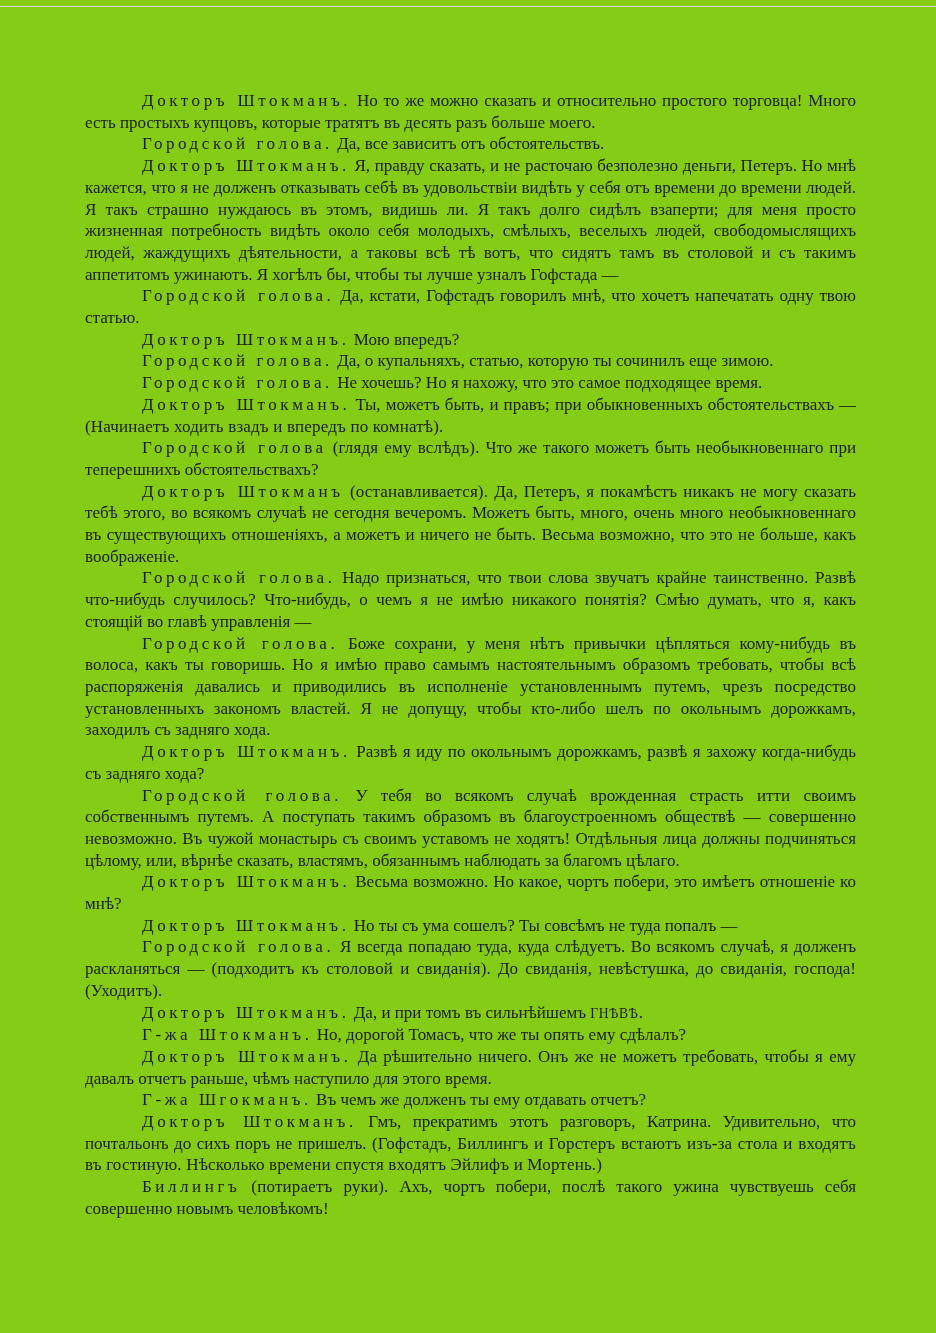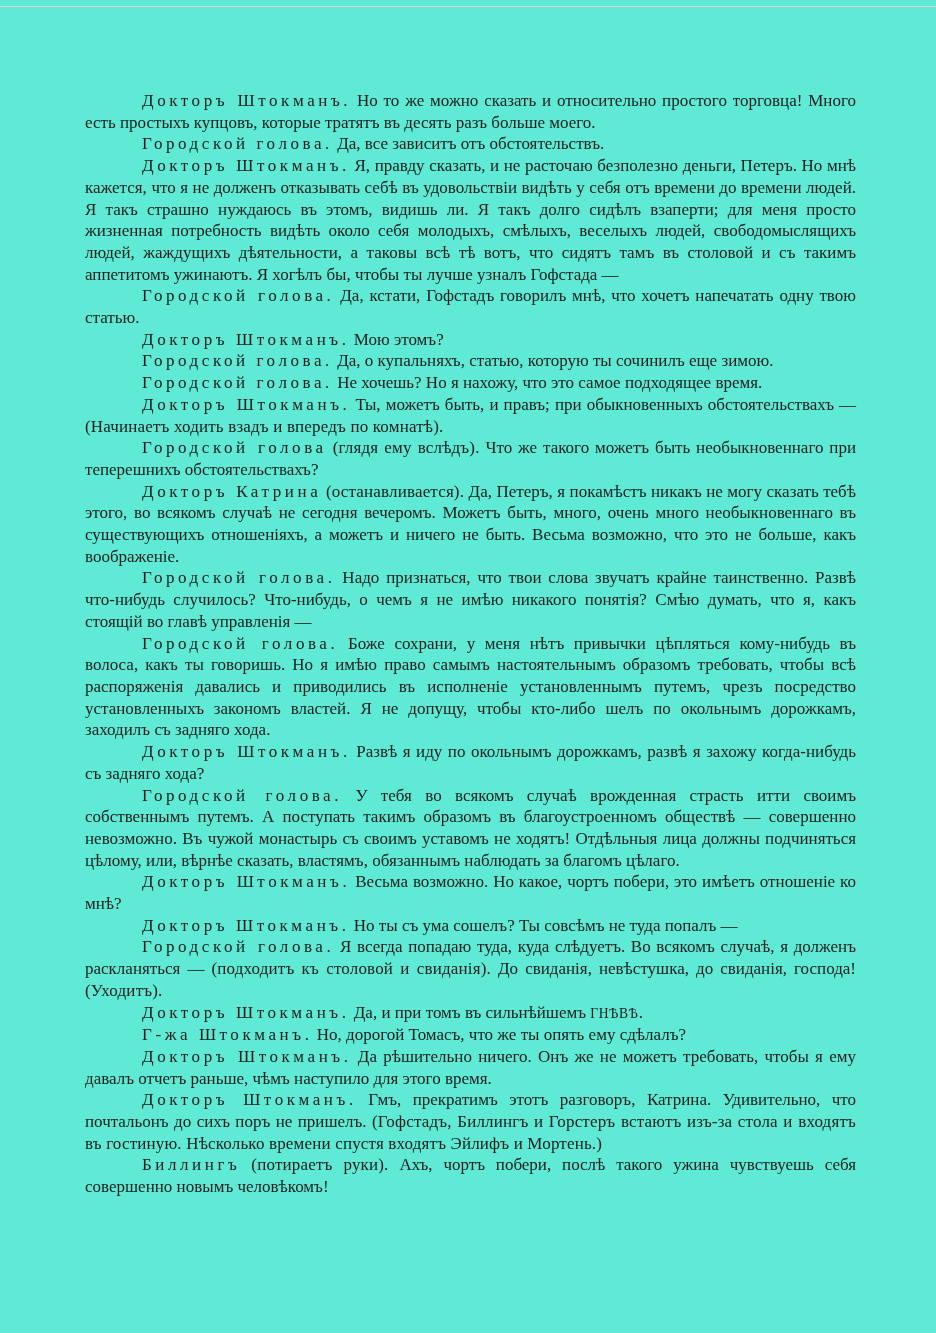--- a/index.html
+++ b/index.html
@@ -5,21 +5,21 @@
   html, body {
     margin: 0;
     padding: 0;
     background: #e9e9e9;
   }
   .page {
     position: relative;
     width: 936px;
     height: 1333px;
     margin: 0 auto;
-    background: #5eead4;
+    background: #84cc16;
     box-sizing: border-box;
     padding: 90px 80px 40px 85px;
     font-family: "Liberation Serif", "DejaVu Serif", serif;
     font-size: 17px;
     line-height: 21.7px;
     color: #1c1c1c;
     overflow: hidden;
   }
   .page::before {
     
@@ -49,32 +49,33 @@
 </style>
 </head>
 <body>
 
 <div class="page">
   <div class="play-text">
       <p><span class="speaker">Докторъ Штокманъ.</span><span class="plain"> Но то же можно сказать и относительно простого торговца! Много есть простыхъ купцовъ, которые тратятъ въ десять разъ больше моего.</span></p>
       <p><span class="speaker">Городской голова.</span><span class="plain"> Да, все зависитъ отъ обстоятельствъ.</span></p>
       <p><span class="speaker">Докторъ Штокманъ.</span><span class="plain"> Я, правду сказать, и не расточаю безполезно деньги, Петеръ. Но мнѣ кажется, что я не долженъ отказывать себѣ въ удовольствіи видѣть у себя отъ времени до времени людей. Я такъ страшно нуждаюсь въ этомъ, видишь ли. Я такъ долго сидѣлъ взаперти; для меня просто жизненная потребность видѣть около себя молодыхъ, смѣлыхъ, веселыхъ людей, свободомыслящихъ людей, жаждущихъ дѣятельности, а таковы всѣ тѣ вотъ, что сидятъ тамъ въ столовой и съ такимъ аппетитомъ ужинаютъ. Я хогѣлъ бы, чтобы ты лучше узналъ Гофстада —</span></p>
       <p><span class="speaker">Городской голова.</span><span class="plain"> Да, кстати, Гофстадъ говорилъ мнѣ, что хочетъ напечатать одну твою статью.</span></p>
-      <p><span class="speaker">Докторъ Штокманъ.</span><span class="plain"> Мою этомъ?</span></p>
+      <p><span class="speaker">Докторъ Штокманъ.</span><span class="plain"> Мою впередъ?</span></p>
       <p><span class="speaker">Городской голова.</span><span class="plain"> Да, о купальняхъ, статью, которую ты сочинилъ еще зимою.</span></p>
       <p><span class="speaker">Городской голова.</span><span class="plain"> Не хочешь? Но я нахожу, что это самое подходящее время.</span></p>
       <p><span class="speaker">Докторъ Штокманъ.</span><span class="plain"> Ты, можетъ быть, и правъ; при обыкновенныхъ обстоятельствахъ — </span><span class="italic">(Начинаетъ ходить взадъ и впередъ по комнатѣ).</span></p>
       <p><span class="speaker">Городской голова</span><span class="italic"> (глядя ему вслѣдъ).</span><span class="plain"> Что же такого можетъ быть необыкновеннаго при теперешнихъ обстоятельствахъ?</span></p>
-      <p><span class="speaker">Докторъ Катрина</span><span class="italic"> (останавливается).</span><span class="plain"> Да, Петеръ, я покамѣстъ никакъ не могу сказать тебѣ этого, во всякомъ случаѣ не сегодня вечеромъ. Можетъ быть, много, очень много необыкновеннаго въ существующихъ отношеніяхъ, а можетъ и ничего не быть. Весьма возможно, что это не больше, какъ воображеніе.</span></p>
+      <p><span class="speaker">Докторъ Штокманъ</span><span class="italic"> (останавливается).</span><span class="plain"> Да, Петеръ, я покамѣстъ никакъ не могу сказать тебѣ этого, во всякомъ случаѣ не сегодня вечеромъ. Можетъ быть, много, очень много необыкновеннаго въ существующихъ отношеніяхъ, а можетъ и ничего не быть. Весьма возможно, что это не больше, какъ воображеніе.</span></p>
       <p><span class="speaker">Городской голова.</span><span class="plain"> Надо признаться, что твои слова звучатъ крайне таинственно. Развѣ что-нибудь случилось? Что-нибудь, о чемъ я не имѣю никакого понятія? Смѣю думать, что я, какъ стоящій во главѣ управленія —</span></p>
       <p><span class="speaker">Городской голова.</span><span class="plain"> Боже сохрани, у меня нѣтъ привычки цѣпляться кому-нибудь въ волоса, какъ ты говоришь. Но я имѣю право самымъ настоятельнымъ образомъ требовать, чтобы всѣ распоряженія давались и приводились въ исполненіе установленнымъ путемъ, чрезъ посредство установленныхъ закономъ властей. Я не допущу, чтобы кто-либо шелъ по окольнымъ дорожкамъ, заходилъ съ задняго хода.</span></p>
       <p><span class="speaker">Докторъ Штокманъ.</span><span class="plain"> Развѣ я иду по окольнымъ дорожкамъ, развѣ я захожу когда-нибудь съ задняго хода?</span></p>
       <p><span class="speaker">Городской голова.</span><span class="plain"> У тебя во всякомъ случаѣ врожденная страсть итти своимъ собственнымъ путемъ. А поступать такимъ образомъ въ благоустроенномъ обществѣ — совершенно невозможно. Въ чужой монастырь съ своимъ уставомъ не ходятъ! Отдѣльныя лица должны подчиняться цѣлому, или, вѣрнѣе сказать, властямъ, обязаннымъ наблюдать за благомъ цѣлаго.</span></p>
       <p><span class="speaker">Докторъ Штокманъ.</span><span class="plain"> Весьма возможно. Но какое, чортъ побери, это имѣетъ отношеніе ко мнѣ?</span></p>
       <p><span class="speaker">Докторъ Штокманъ.</span><span class="plain"> Но ты съ ума сошелъ? Ты совсѣмъ не туда попалъ —</span></p>
       <p><span class="speaker">Городской голова.</span><span class="plain"> Я всегда попадаю туда, куда слѣдуетъ. Во всякомъ случаѣ, я долженъ раскланяться — </span><span class="italic">(подходитъ къ столовой и свиданія).</span><span class="plain"> До свиданія, невѣстушка, до свиданія, господа! </span><span class="italic">(Уходитъ).</span></p>
       <p><span class="speaker">Докторъ Штокманъ.</span><span class="plain"> Да, и при томъ въ сильнѣйшемъ </span><span class="smallcaps">гнѣвѣ</span><span class="plain">.</span></p>
       <p><span class="speaker">Г-жа Штокманъ.</span><span class="plain"> Но, дорогой Томасъ, что же ты опять ему сдѣлалъ?</span></p>
       <p><span class="speaker">Докторъ Штокманъ.</span><span class="plain"> Да рѣшительно ничего. Онъ же не можетъ требовать, чтобы я ему давалъ отчетъ раньше, чѣмъ наступило для этого время.</span></p>
+      <p><span class="speaker">Г-жа Шгокманъ.</span><span class="plain"> Въ чемъ же долженъ ты ему отдавать отчетъ?</span></p>
       <p><span class="speaker">Докторъ Штокманъ.</span><span class="plain"> Гмъ, прекратимъ этотъ разговоръ, Катрина. Удивительно, что почтальонъ до сихъ поръ не пришелъ. </span><span class="italic">(Гофстадъ, Биллингъ и Горстеръ встаютъ изъ-за стола и входятъ въ гостиную. Нѣсколько времени спустя входятъ Эйлифъ и Мортень.)</span></p>
       <p><span class="speaker">Биллингъ</span><span class="italic"> (потираетъ руки).</span><span class="plain"> Ахъ, чортъ побери, послѣ такого ужина чувствуешь себя совершенно новымъ человѣкомъ!</span></p>
     </div>
 </div>
 
 </body></html>

